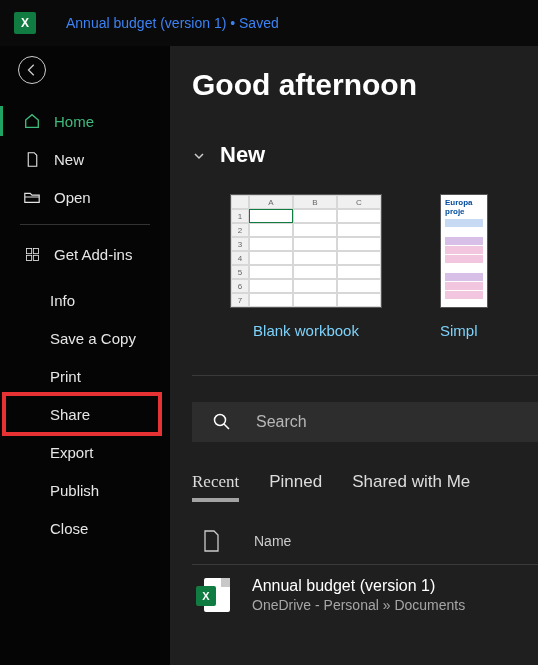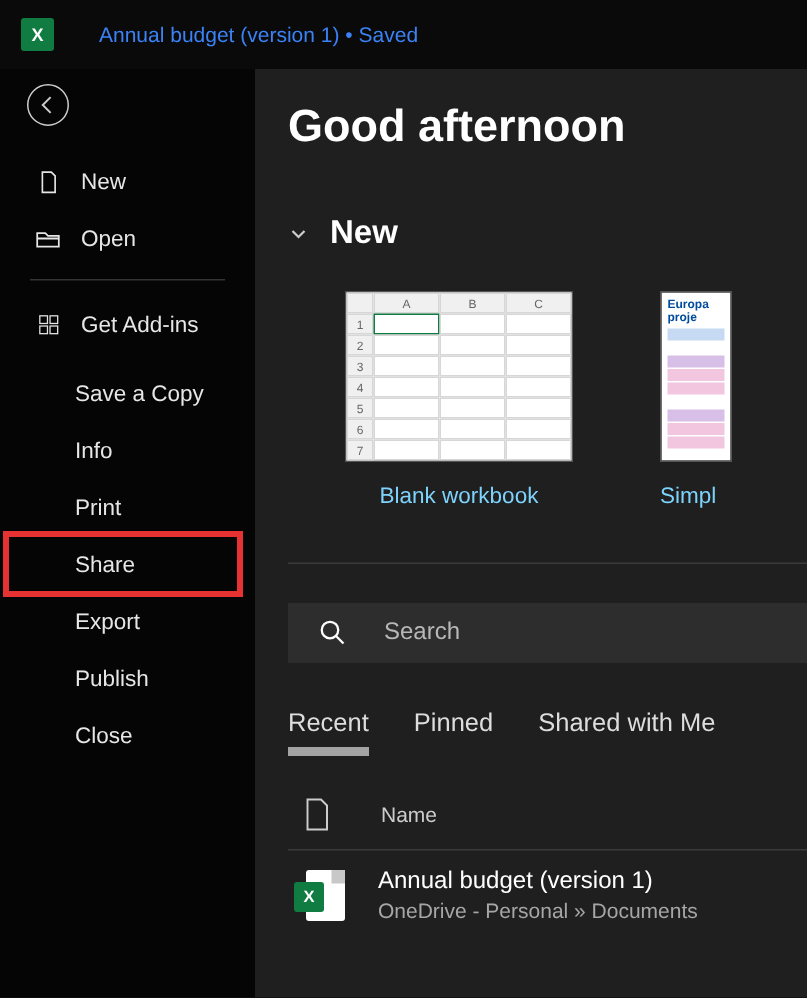--- a/index.html
+++ b/index.html
@@ -185,21 +185,21 @@
     }
     .search-box svg { margin-right: 24px; }
     .search-box span { color: #b7b7b7; font-size: 16px; }
     .tabs {
       display: flex;
       gap: 30px;
       font-size: 17px;
       margin-bottom: 24px;
     }
     .tab { color: #ddd; cursor: pointer; padding-bottom: 6px; }
-    .tab.active { border-bottom: 6px solid #a3a3a3; }
+    .tab.active { border-bottom: 4px solid #a3a3a3; font-family: Liberation Serif, serif; }
     .list-header {
       display: flex;
       align-items: center;
       border-bottom: 1px solid #3a3a3a;
       padding: 4px 0 12px 8px;
       color: #ccc;
       font-size: 14px;
     }
     .list-header .file-icon { width: 22px; margin-right: 32px; }
     .file-row {
@@ -258,20 +258,28 @@
 </div>
 
 <div class="body-wrap">
   <div class="sidebar">
     <div class="back-btn">
       <svg viewBox="0 0 16 16">
           <path d="M10 2 L4 8 L10 14" stroke="#ccc" stroke-width="1.5" fill="none"></path>
         </svg>
     </div>
 
+    <div class="nav-item active">
+      <span class="nav-icon">
+        <svg viewBox="0 0 20 20" width="18" height="18">
+            <path d="M3 9 L10 3 L17 9 V17 H3 Z" stroke="#3fba7d" stroke-width="1.5" fill="none"></path>
+          </svg>
+      </span>
+      <span>Home</span>
+    </div>
 
     <div class="nav-item">
       <span class="nav-icon">
         <svg viewBox="0 0 20 20" width="17" height="17">
             <path d="M5 2 H12 L15 5 V18 H5 Z" stroke="#e6e6e6" stroke-width="1.3" fill="none"></path>
           </svg>
       </span>
       <span>New</span>
     </div>
 
@@ -294,24 +302,24 @@
             <rect x="3" y="11" width="6" height="6" stroke="#e6e6e6" fill="none"></rect>
             <rect x="11" y="11" width="6" height="6" stroke="#e6e6e6" fill="none"></rect>
           </svg>
       </span>
       <span>Get Add-ins</span>
     </div>
 
     <div style="height:8px"></div>
 
     <div class="nav-item no-icon">
+      <span>Info</span>
+    </div>
+    <div class="nav-item no-icon">
       <span>Save a Copy</span>
-    </div>
-    <div class="nav-item no-icon">
-      <span>Info</span>
     </div>
     <div class="nav-item no-icon">
       <span>Print</span>
     </div>
 
     <div style="position:relative;">
       <div class="highlight-box"></div>
       <div class="nav-item no-icon">
         <span>Share</span>
       </div>

